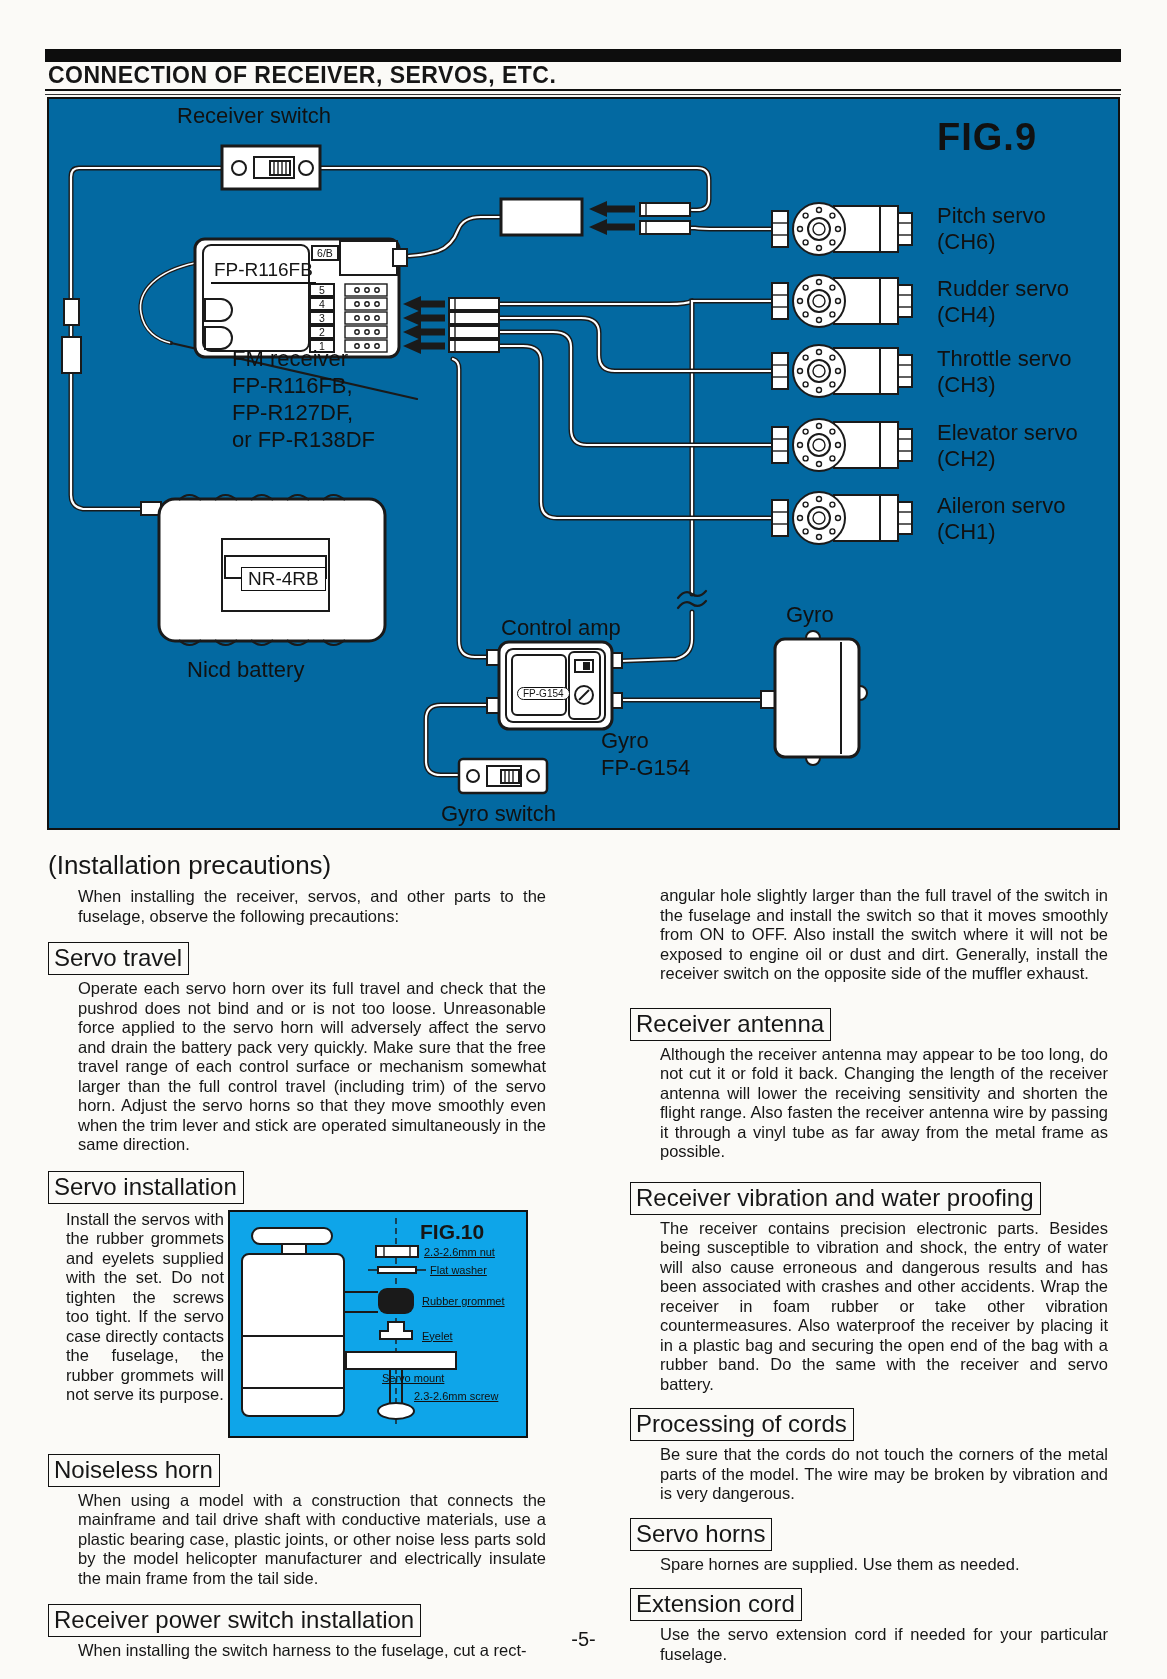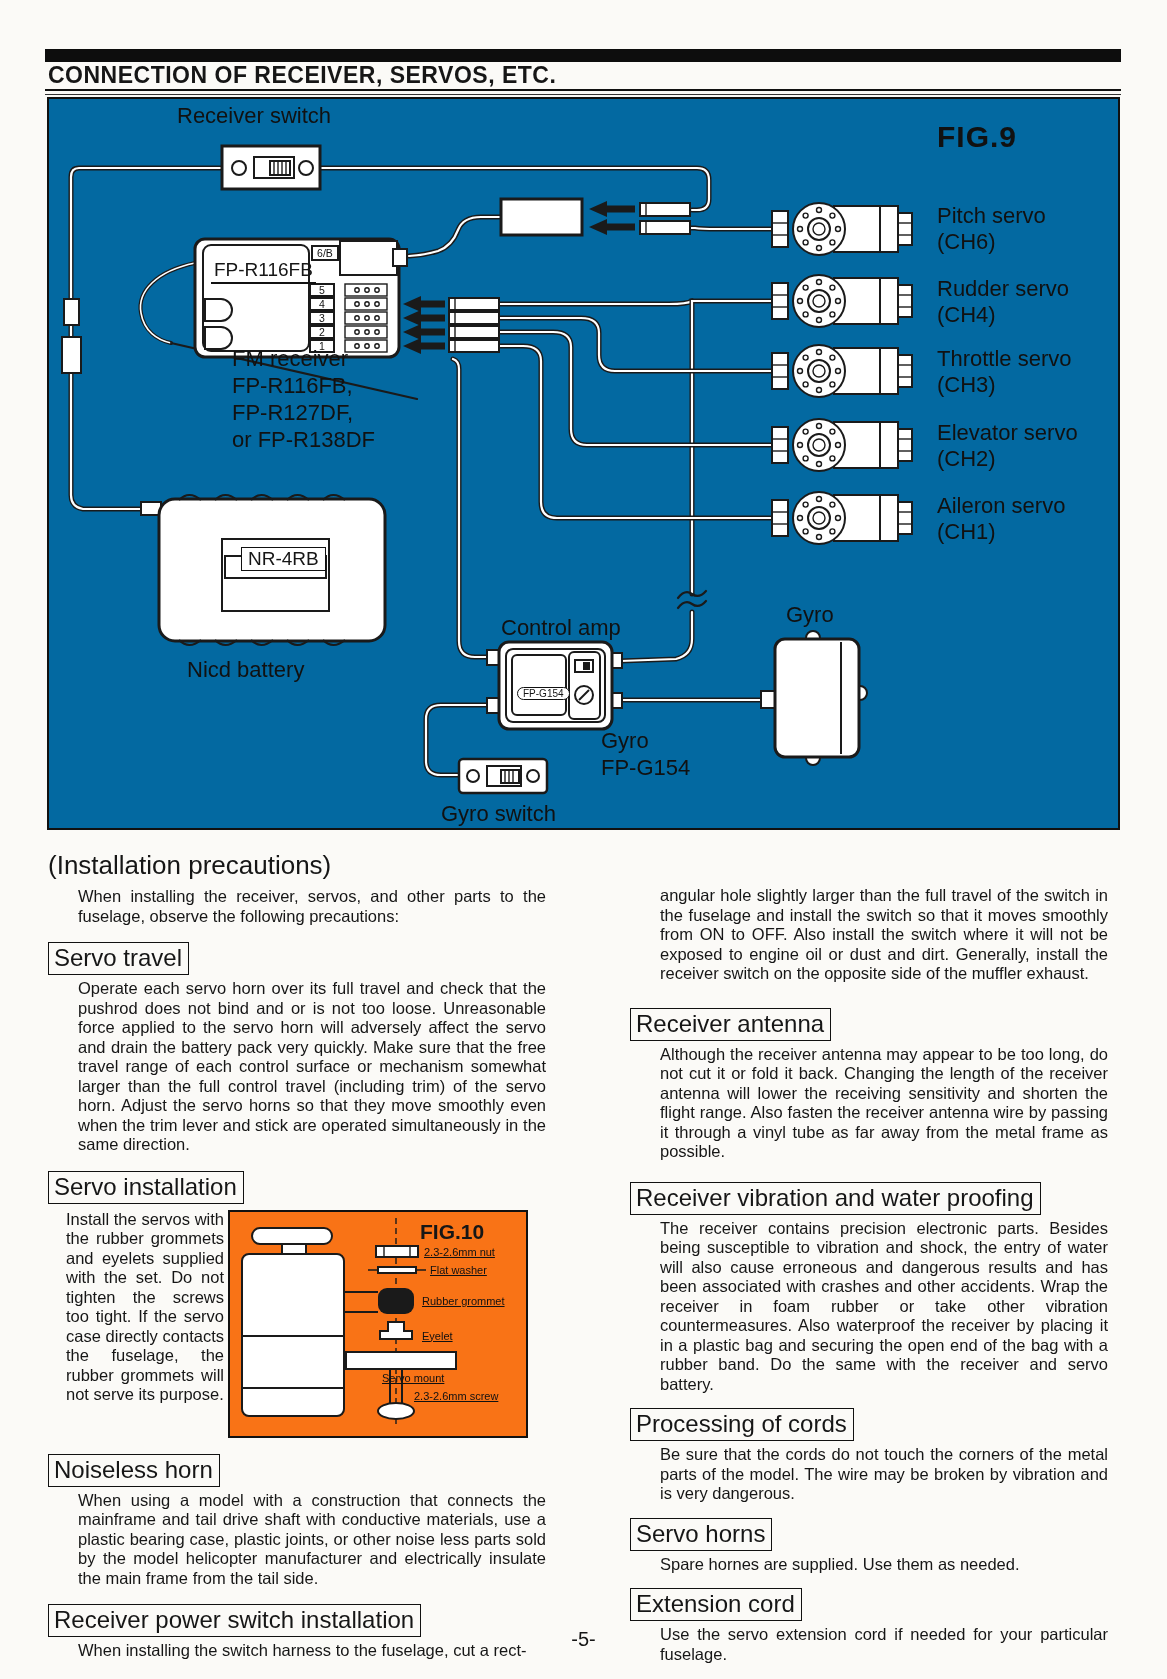--- a/index.html
+++ b/index.html
@@ -12,21 +12,21 @@
   .abs { position:absolute; }
   .topbar { left:45px; top:49px; width:1076px; height:13px; background:#0d0d0d; }
   .title { left:48px; top:62px; font-size:23px; font-weight:bold; letter-spacing:.5px; white-space:nowrap; }
   .rule1 { left:45px; top:89px; width:1076px; height:2.4px; background:#111; }
   .rule2 { left:45px; top:94px; width:1076px; height:1.2px; background:#333; }
 
   .fig9 { left:47px; top:97px; width:1069px; height:729px; border:2.5px solid #111; background:#0369a1; box-sizing:content-box; }
   .fig9 svg { position:absolute; left:0; top:0; }
   .dlabel { position:absolute; font-size:22px; line-height:26px; color:#111; white-space:nowrap; }
   .preline { white-space:pre-line; }
-  .fig9-big { font-size:30px; font-weight:bold; letter-spacing:1px; }
+  .fig9-big { font-size:38px; font-weight:bold; letter-spacing:1px; }
   .rx-model { position:absolute; font-size:19px; border-bottom:2px solid #111; padding:0 3px 1px 3px; }
   .chip { position:absolute; font-size:10.5px; line-height:12px; text-align:center; color:#111; }
   .nr4rb { position:absolute; font-size:19px; border:1.5px solid #111; padding:0 6px; background:#fff; }
   .fpg154 { position:absolute; font-size:10px; border:1.3px solid #111; border-radius:8px; padding:0 5px; background:#fff; }
 
   .ln  { fill:none; stroke:#1a1a1a; stroke-width:2; }
   .ln15{ fill:none; stroke:#1a1a1a; stroke-width:1.4; }
   .ln3 { fill:none; stroke:#1a1a1a; stroke-width:3; }
   .fillw { fill:#fff; }
   .blk { fill:#1a1a1a; stroke:none; }
@@ -38,21 +38,21 @@
   .col { position:absolute; }
   .col-left  { left:48px;  top:850px; width:498px; }
   .col-right { left:630px; top:886px; width:478px; }
   .h1 { font-size:26px; margin:0 0 6px 0; }
   .boxed { display:inline-block; font-size:24px; border:1.6px solid #111; padding:1px 6px 2px 5px; background:#fbfaf7; }
   .para { font-size:16.5px; line-height:19.5px; text-align:justify; margin:4px 0 0 30px; }
   .mt16 { margin-top:16px; }
   .mt14 { margin-top:14px; }
   .installrow { display:flex; margin-top:6px; }
   .installtext { width:158px; margin-left:18px; font-size:16.5px; line-height:19.5px; text-align:justify; }
-  .fig10box { position:relative; width:296px; height:224px; border:2.5px solid #111; margin-left:4px; background:#f97316; }
+  .fig10box { position:relative; width:296px; height:224px; border:2.5px solid #111; margin-left:4px; background:#0ea5e9; }
   .fig10box svg { position:absolute; left:0; top:0; }
   .fig10-title { position:absolute; left:190px; top:8px; font-size:21px; font-weight:bold; }
   .plabel { position:absolute; font-size:11px; white-space:nowrap; color:#111;text-decoration:underline; }
   .pageno { left:0; top:1628px; width:1167px; text-align:center; font-size:20px; }
 </style>
 </head>
 <body>
 
 <div class="page">
 
@@ -264,21 +264,21 @@
     <div class="chip" style="left:264px; top:148px; width:24px;">6/B</div>
     <div class="chip" style="left:261px; top:185px; width:24px;">5</div>
     <div class="chip" style="left:261px; top:199px; width:24px;">4</div>
     <div class="chip" style="left:261px; top:213px; width:24px;">3</div>
     <div class="chip" style="left:261px; top:227px; width:24px;">2</div>
     <div class="chip" style="left:261px; top:241px; width:24px;">1</div>
     <div class="dlabel preline" style="left:183px; top:246px; line-height:27px;">FM receiver
 FP-R116FB,
 FP-R127DF,
 or FP-R138DF</div>
-    <div class="nr4rb" style="left:192px; top:448px;">NR-4RB</div>
+    <div class="nr4rb" style="left:192px; top:468px;">NR-4RB</div>
     <div class="dlabel" style="left:138px; top:558px;">Nicd battery</div>
 
     <div class="dlabel" style="left:888px; top:104px;">
       <div>Pitch servo</div>
         <div>(CH6)</div>
     </div>
     <div class="dlabel" style="left:888px; top:177px;">
       <div>Rudder servo</div>
         <div>(CH4)</div>
     </div>

